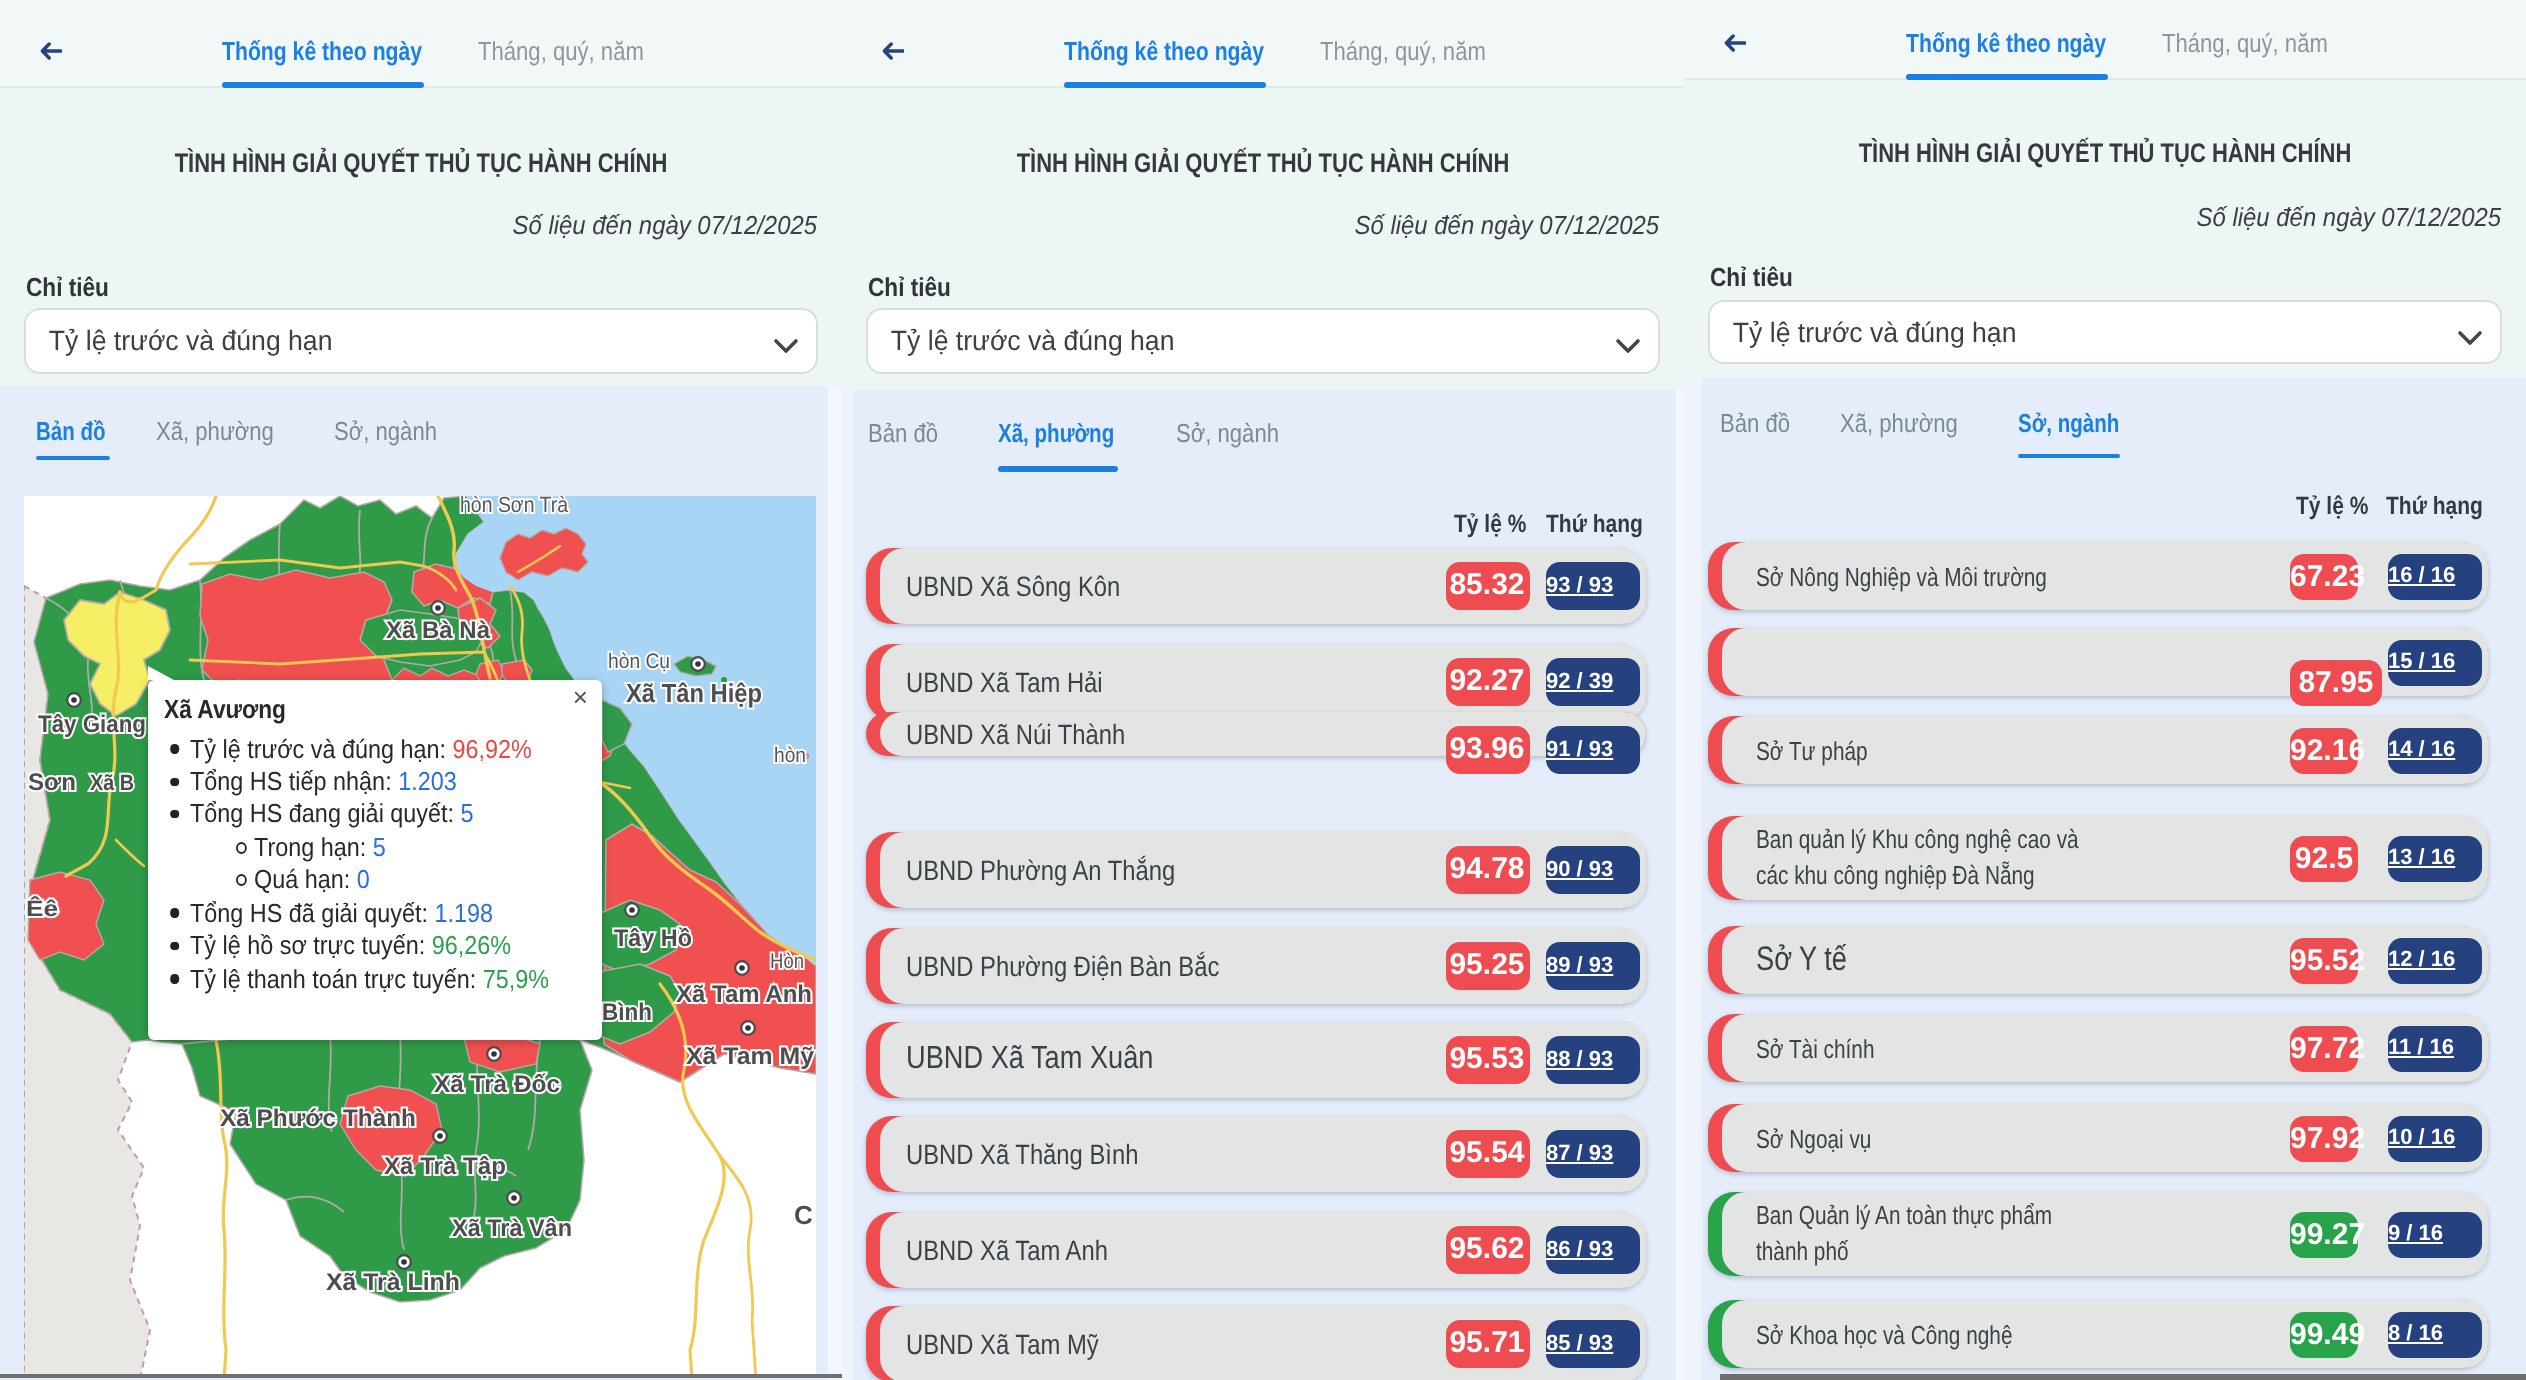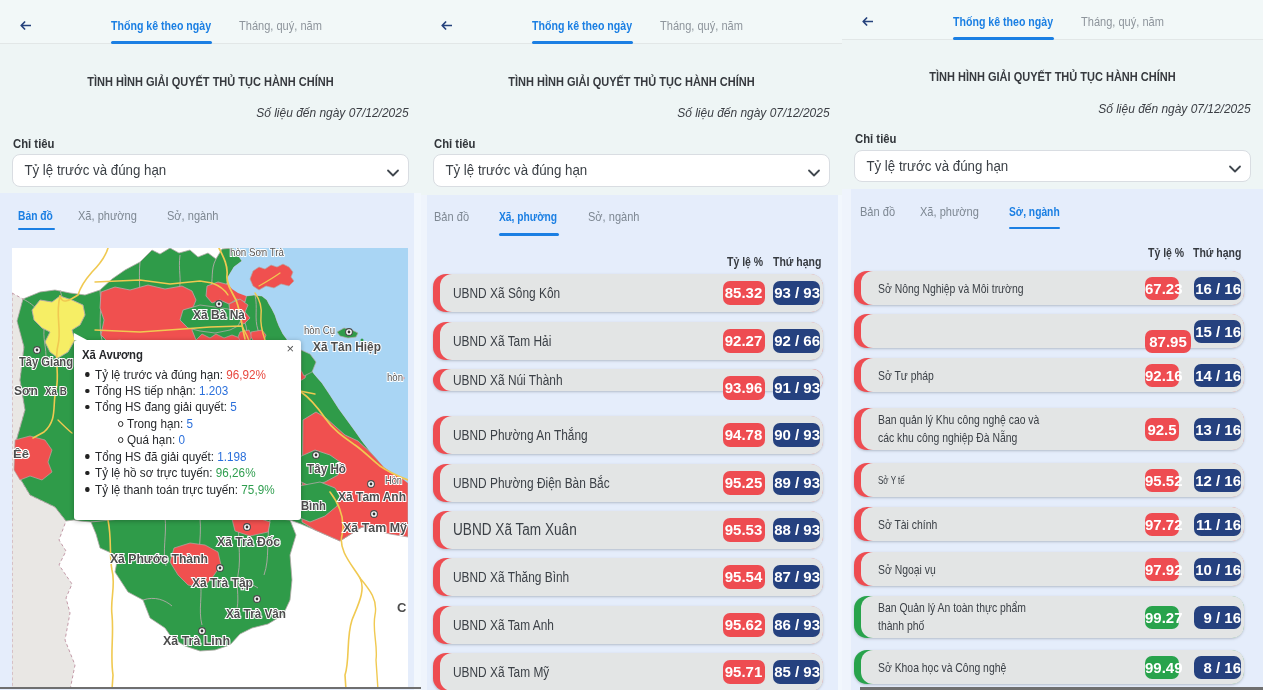--- a/index.html
+++ b/index.html
@@ -20,21 +20,21 @@
 .stab.act{color:#1b7fe3;font-weight:bold;transform:scaleX(.79);}
 .suline{position:absolute;background:#1b7fe3;height:2.5px;border-radius:2px;}
 .colh{position:absolute;font-size:12.5px;font-weight:bold;color:#363a40;white-space:nowrap;transform:scaleX(.84);transform-origin:0 50%;}
 .card{position:absolute;left:12px;width:390px;border-radius:13px;box-shadow:0 1px 2.5px rgba(100,110,125,.4);}
 .card .inner{position:absolute;left:6.5px;top:0;right:0;bottom:0;background:#e3e5e5;border-radius:12px;}
 .card .nm{position:absolute;left:20px;top:0;bottom:0;right:95px;display:flex;align-items:center;color:#3c4147;}
 .card .nm.nm2{left:24px;}
 .card .nm span{display:inline-block;transform:scaleX(.85);transform-origin:0 50%;white-space:nowrap;}
 .card .nm2 span{transform:scaleX(.8);}
 .card .pct{position:absolute;color:#fff;font-weight:bold;font-size:15px;border-radius:7px;text-align:center;}
-.card .rank{position:absolute;left:340px;width:47px;color:#fff;font-weight:bold;font-size:15px;border-radius:7px;text-align:right;background:#25417f;}
+.card .rank{position:absolute;left:340px;width:47px;color:#fff;font-weight:bold;font-size:11px;border-radius:7px;text-align:left;background:#25417f;text-decoration:underline;}
 .red{background:#ee4c51;}
 .grn{background:#28a34c;}
 .tip{position:absolute;left:74px;top:340px;width:227px;height:180px;background:#fff;border-radius:3px;box-shadow:0 1px 5px rgba(0,0,0,.28);font-size:13px;color:#26282b;}
 .tip:before{content:"";position:absolute;left:0;top:-7px;width:13px;height:7px;background:#fff;clip-path:polygon(0 0,100% 100%,0 100%);}
 .tip .x{position:absolute;right:7px;top:1px;color:#555;font-size:13px;}
 .tip .t{position:absolute;left:8px;top:7px;font-weight:bold;transform:scaleX(.875);transform-origin:0 50%;}
 .tr{position:absolute;white-space:nowrap;transform:scaleX(.90);transform-origin:0 50%;}
 .tr i{font-style:normal;}
 .b:before{content:"";position:absolute;left:-11px;top:5.5px;width:4.5px;height:4.5px;border-radius:50%;background:#222;}
 .o:before{content:"";position:absolute;left:-10.5px;top:5px;width:4px;height:4px;border-radius:50%;border:1.4px solid #222;background:#fff;}
@@ -206,23 +206,23 @@
       </div>
       <div class="pct red" style="left:289.5px;width:42px;top:7.0px;line-height:24px">85.32</div>
       <div class="rank" style="top:7.0px;line-height:24px">93 / 93</div>
     </div>
     <div class="card red" style="top:322px;height:38px">
       <div class="inner"></div>
       <div class="nm" style="font-size:14px">
         <span>UBND Xã Tam Hải</span>
       </div>
       <div class="pct red" style="left:289.5px;width:42px;top:7.0px;line-height:24px">92.27</div>
-      <div class="rank" style="top:7.0px;line-height:24px">92 / 66</div>
-    </div>
-    <div class="card red" style="top:369px;height:22px">
+      <div class="rank" style="top:7.0px;line-height:24px">92 / 39</div>
+    </div>
+    <div class="card red" style="top:356px;height:22px">
       <div class="inner"></div>
       <div class="nm" style="font-size:14px">
         <span>UBND Xã Núi Thành</span>
       </div>
       <div class="pct red" style="left:289.5px;width:42px;top:7.0px;line-height:24px">93.96</div>
       <div class="rank" style="top:7.0px;line-height:24px">91 / 93</div>
     </div>
     <div class="card red" style="top:416px;height:38px">
       <div class="inner"></div>
       <div class="nm" style="font-size:14px">
@@ -321,21 +321,21 @@
     <div class="card red" style="top:408px;height:42px">
       <div class="inner"></div>
       <div class="nm nm2" style="font-size:13px;line-height:18px">
         <span>Ban quản lý Khu công nghệ cao và<br>các khu công nghiệp Đà Nẵng</span>
       </div>
       <div class="pct red" style="left:291.0px;width:34px;top:9.5px;line-height:23px">92.5</div>
       <div class="rank" style="top:9.5px;line-height:23px">13 / 16</div>
     </div>
     <div class="card red" style="top:463px;height:34px">
       <div class="inner"></div>
-      <div class="nm nm2" style="font-size:10px">
+      <div class="nm nm2" style="font-size:17px">
         <span>Sở Y tế</span>
       </div>
       <div class="pct red" style="left:291.0px;width:34px;top:5.5px;line-height:23px">95.52</div>
       <div class="rank" style="top:5.5px;line-height:23px">12 / 16</div>
     </div>
     <div class="card red" style="top:507px;height:34px">
       <div class="inner"></div>
       <div class="nm nm2" style="font-size:13px">
         <span>Sở Tài chính</span>
       </div>

